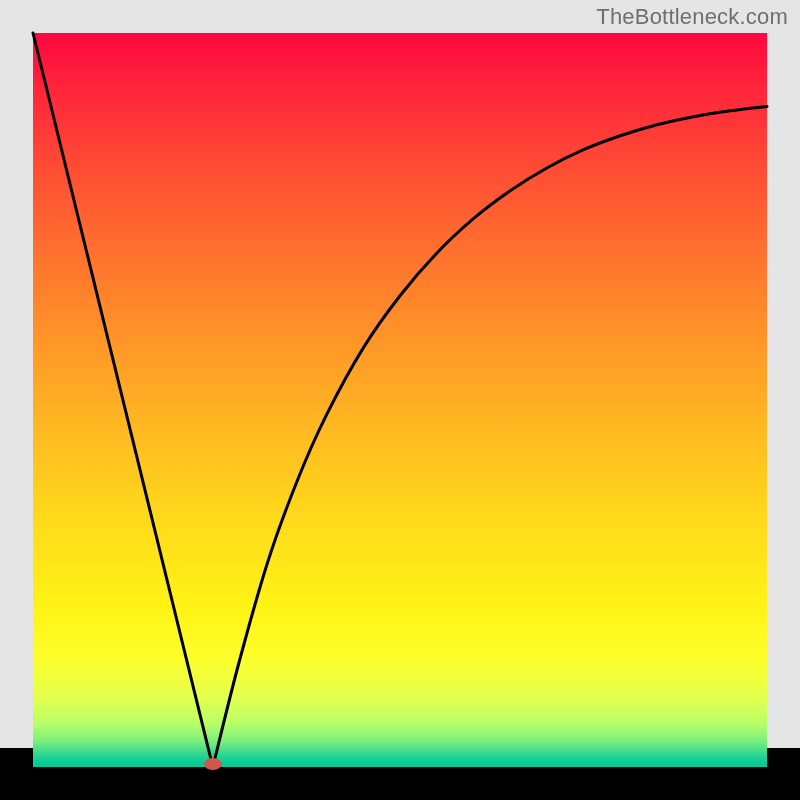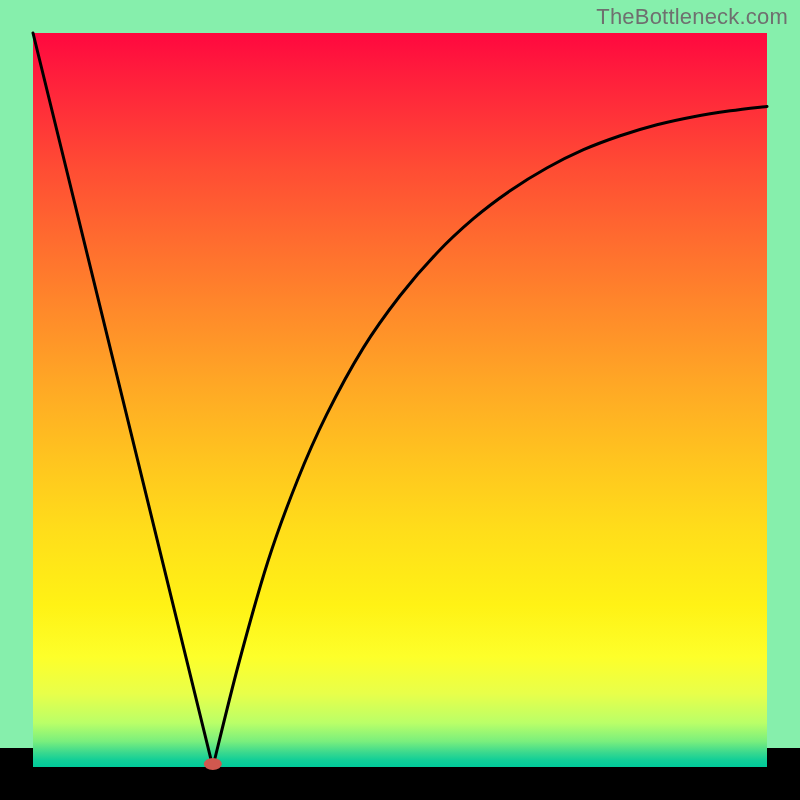--- a/index.html
+++ b/index.html
@@ -8,21 +8,21 @@
     width: 800px;
     height: 800px;
     overflow: hidden;
     background: #000;
     font-family: Arial, Helvetica, sans-serif;
   }
   .frame {
     position: relative;
     width: 800px;
     height: 748px;
-    background: #86efac;
+    background: #e5e5e5;
   }
   .plot-area {
     position: absolute;
     left: 33px;
     top: 33px;
     width: 734px;
     height: 734px;
     
     background: linear-gradient(
       to bottom,

